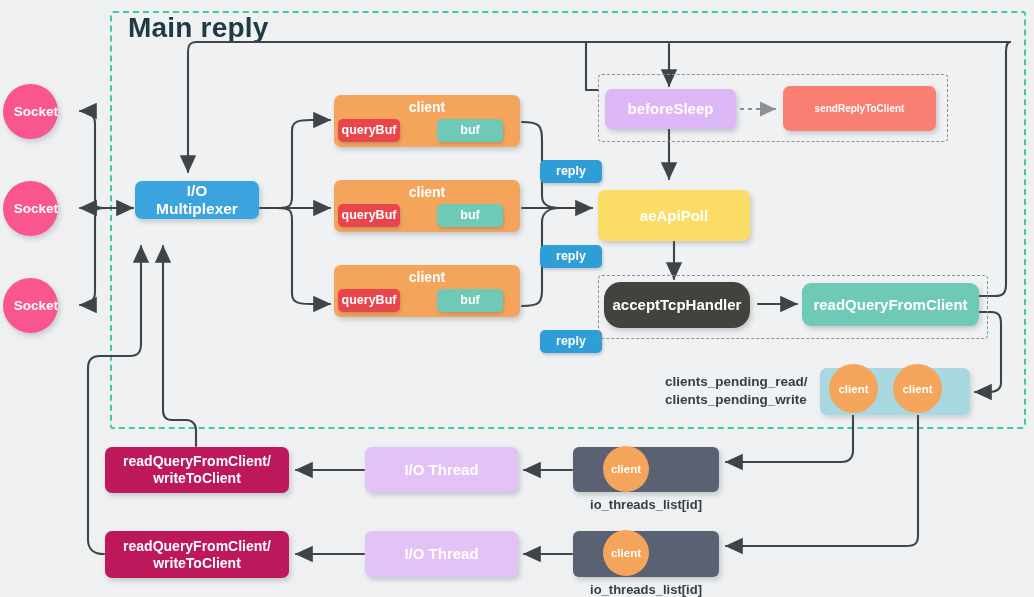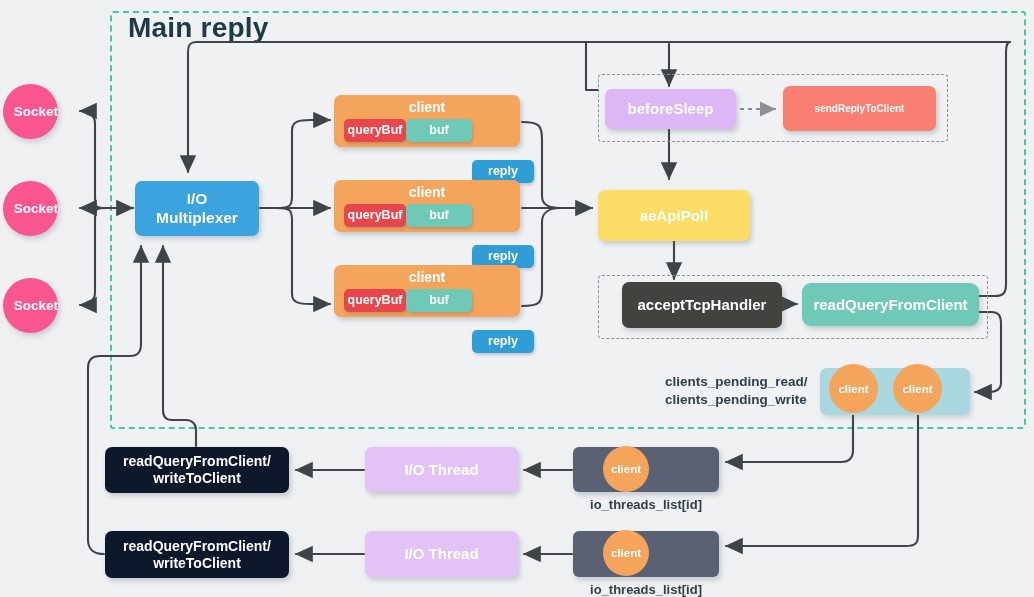--- a/index.html
+++ b/index.html
@@ -36,38 +36,38 @@
     box-shadow:2px 3px 5px rgba(90,100,110,.25);
   }
 
   .mux{background:#3ba3dd;font-size:15.5px;}
   .before{background:#ddb6f5;font-size:15px;}
   .sendreply{background:#f97f72;font-size:10px;}
   .aeapi{background:#fbdd66;font-size:15px;}
   .accept{background:#44423f;font-size:15px;}
   .readq{background:#6ec9b7;font-size:15px;}
   .iothread{background:#e3c2f7;font-size:15px;}
-  .rqwtc{background:#0f172a;font-size:14px;}
+  .rqwtc{background:#be185d;font-size:14px;}
   .iolist{background:#5a6172;border-radius:6px;}
   .pending{background:#a9d8e0;border-radius:7px;}
 
   
   .client-box{
     position:absolute;
     background:#f5a45b;
     border-radius:7px;
     box-shadow:2px 3px 5px rgba(90,100,110,.28);
     box-sizing:border-box;
   }
   .client-title{
     height:24px;line-height:24px;text-align:center;
     color:#fff;font-weight:bold;font-size:14px;
   }
   .client-fields{
-    display:flex;height:24px;padding:0 1px 2px 10px;box-sizing:border-box;
+    display:flex;height:24px;padding:0 1px 2px 4px;box-sizing:border-box;gap:37px;
   }
   .fld{
     flex:0 0 auto;height:23px;line-height:23px;text-align:center;
     color:#fff;font-weight:bold;font-size:12.5px;border-radius:5px;
     box-shadow:1px 2px 3px rgba(90,100,110,.3);
   }
   .fld-queryBuf{background:#e8454c;width:62px;}
   .fld-buf{background:#6ec9b7;width:66px;}
   .fld-reply{background:#2f9ed6;width:62px;margin-top:41px;}
 
@@ -178,21 +178,21 @@
   <div class="socket" style="left:3px;top:84px;width:55px;height:55px;">
     <span>Socket</span>
   </div>
   <div class="socket" style="left:3px;top:181px;width:55px;height:55px;">
     <span>Socket</span>
   </div>
   <div class="socket" style="left:3px;top:278px;width:55px;height:55px;">
     <span>Socket</span>
   </div>
 
-  <div class="node mux" style="left:135px;top:181px;width:124px;height:55px;">
+  <div class="node mux" style="left:135px;top:181px;width:124px;height:38px;">
     <span>I/O
 Multiplexer</span>
   </div>
 
   <div class="client-box" style="left:334px;top:95px;width:186px;height:52px;">
     <div class="client-title">client</div>
     <div class="client-fields">
       <div class="fld fld-queryBuf">queryBuf</div>
       <div class="fld fld-buf">buf</div>
       <div class="fld fld-reply">reply</div>
@@ -226,21 +226,21 @@
   <div class="node sendreply" style="left:783px;top:86px;width:153px;height:45px;">
     <span>sendReplyToClient</span>
   </div>
 
   <div class="node aeapi" style="left:598px;top:190px;width:152px;height:51px;">
     <span>aeApiPoll</span>
   </div>
 
   <div class="dashed-gray" style="left:598px;top:275px;width:388px;height:62px;"></div>
 
-  <div class="node accept" style="left:622px;top:282px;width:160px;height:46px;">
+  <div class="node accept" style="left:604px;top:282px;width:146px;height:46px;border-radius:17px;">
     <span>acceptTcpHandler</span>
   </div>
 
   <div class="node readq" style="left:802px;top:283px;width:177px;height:43px;border-radius:9px;">
     <span>readQueryFromClient</span>
   </div>
 
   <div class="plain-label" style="left:665px;top:373px;width:155px;font-size:13.5px;text-align:left;">clients_pending_read/
 clients_pending_write</div>
 

